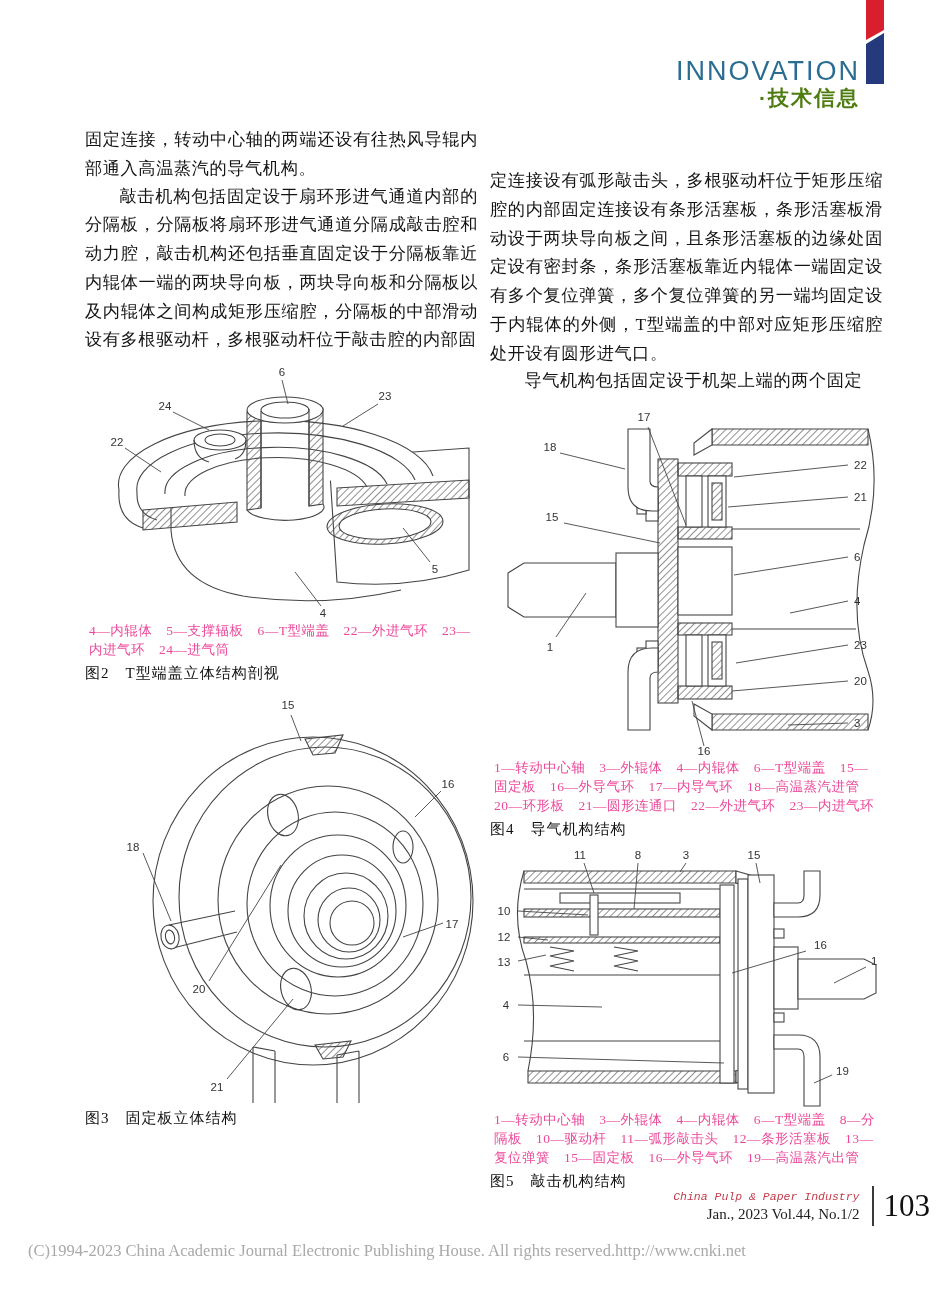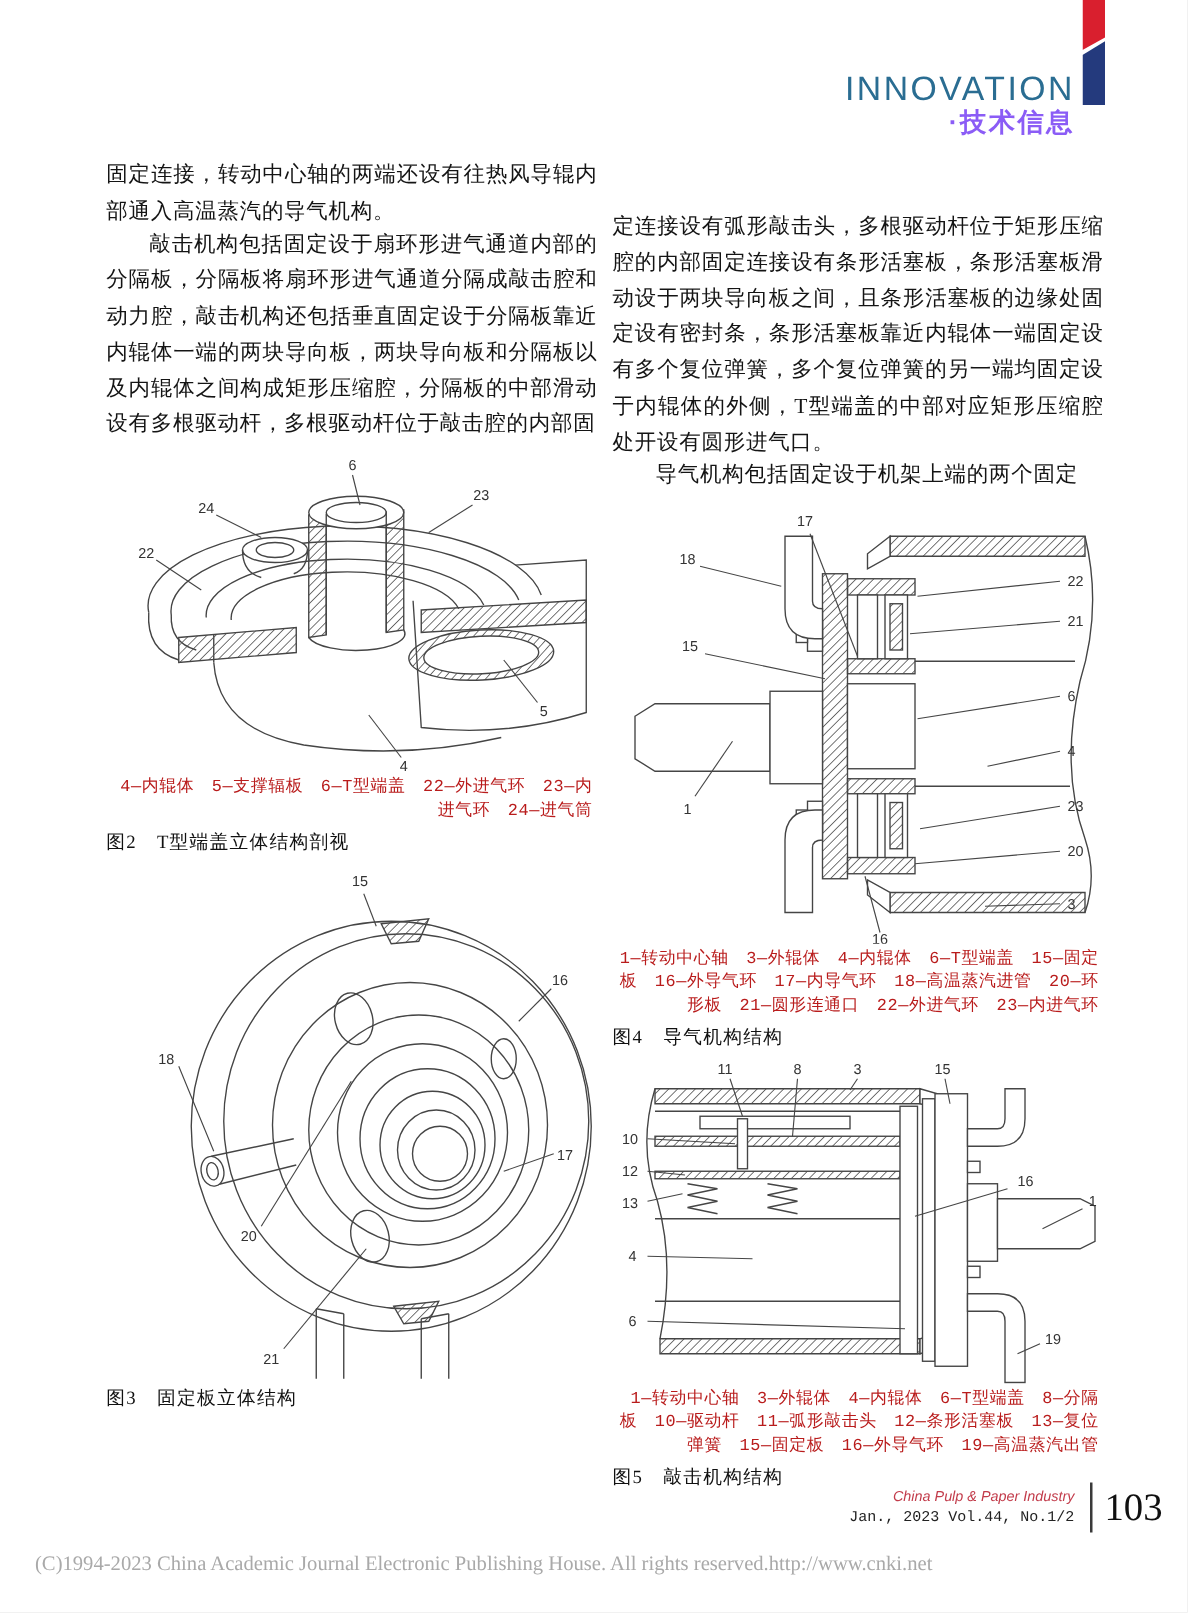--- a/index.html
+++ b/index.html
@@ -10,54 +10,54 @@
   }
   
   .header-title {
     position:absolute; top:56px; right:90px;
     font-family:"Liberation Sans", sans-serif;
     font-size:27px; letter-spacing:2px; color:#2a6d92; font-weight:400;
   }
   .header-subtitle {
     position:absolute; top:84px; right:90px;
     font-family:"Liberation Sans", sans-serif;
-    font-size:21px; letter-spacing:2px; color:#8b5cf6; font-weight:bold;
+    font-size:21px; letter-spacing:2px; color:#4d7c0f; font-weight:bold;
   }
   .logo-mark { position:absolute; top:0; left:866px; width:18px; height:84px; }
   
   .col { position:absolute; top:126px; width:393px; }
   .col-left  { left:85px; }
   .col-right { left:490px;margin-top:41px; }
   .body-text p {
     margin:0; font-size:17.2px; line-height:28.75px;
     letter-spacing:0.6px; text-align:justify; color:#141414;
   }
   .indent { text-indent:2em;font-family:Liberation Mono, monospace; }
   
   figure.fig { margin:6px 0 0 0; }
   figure.fig svg { display:block; margin:0 auto; }
   .legend {
-    font-size:13.5px; line-height:19px; color:#b91c1c;
-    text-align:right; margin-top:3px; padding:0 4px; letter-spacing:0.5px;font-family:Liberation Mono, monospace;
+    font-size:13.5px; line-height:19px; color:#ec4899;
+    text-align:left; margin-top:3px; padding:0 4px; letter-spacing:0.5px;
   }
   .figcap {
     font-size:15px; color:#111; text-align:left; margin-top:5px; letter-spacing:1px;
   }
   .fig5 { margin-top:14px; }
   
   .journal-info {
     position:absolute; top:1186px; right:20px;
     display:flex; align-items:center;
   }
   .ji-text { text-align:right; }
   .journal-name {
     font-style:italic; font-size:11.5px; color:#c23b4a;
-    font-family:Liberation Sans, sans-serif; white-space:nowrap;
-  }
-  .issue-info { font-size:12px; color:#222; margin-top:3px; white-space:nowrap;font-family:Liberation Mono, monospace; }
+    font-family:Liberation Mono, monospace; white-space:nowrap;
+  }
+  .issue-info { font-size:15px; color:#222; margin-top:3px; white-space:nowrap; }
   .ji-divider { width:2px; height:40px; background:#3a3a3a; margin:0 10px 0 12px; }
   .page-number { font-size:31px; color:#101010; font-family:"Liberation Serif", serif; }
   
   .copyright {
     position:absolute; top:1241px; left:28px; width:900px;
     font-size:16.5px; color:#a9a9a9; font-family:"Liberation Serif", serif;
     white-space:nowrap;
   }
   .copyright .site { }
   svg text { font-family:"Liberation Sans", sans-serif; font-size:11.5px; fill:#333; }

